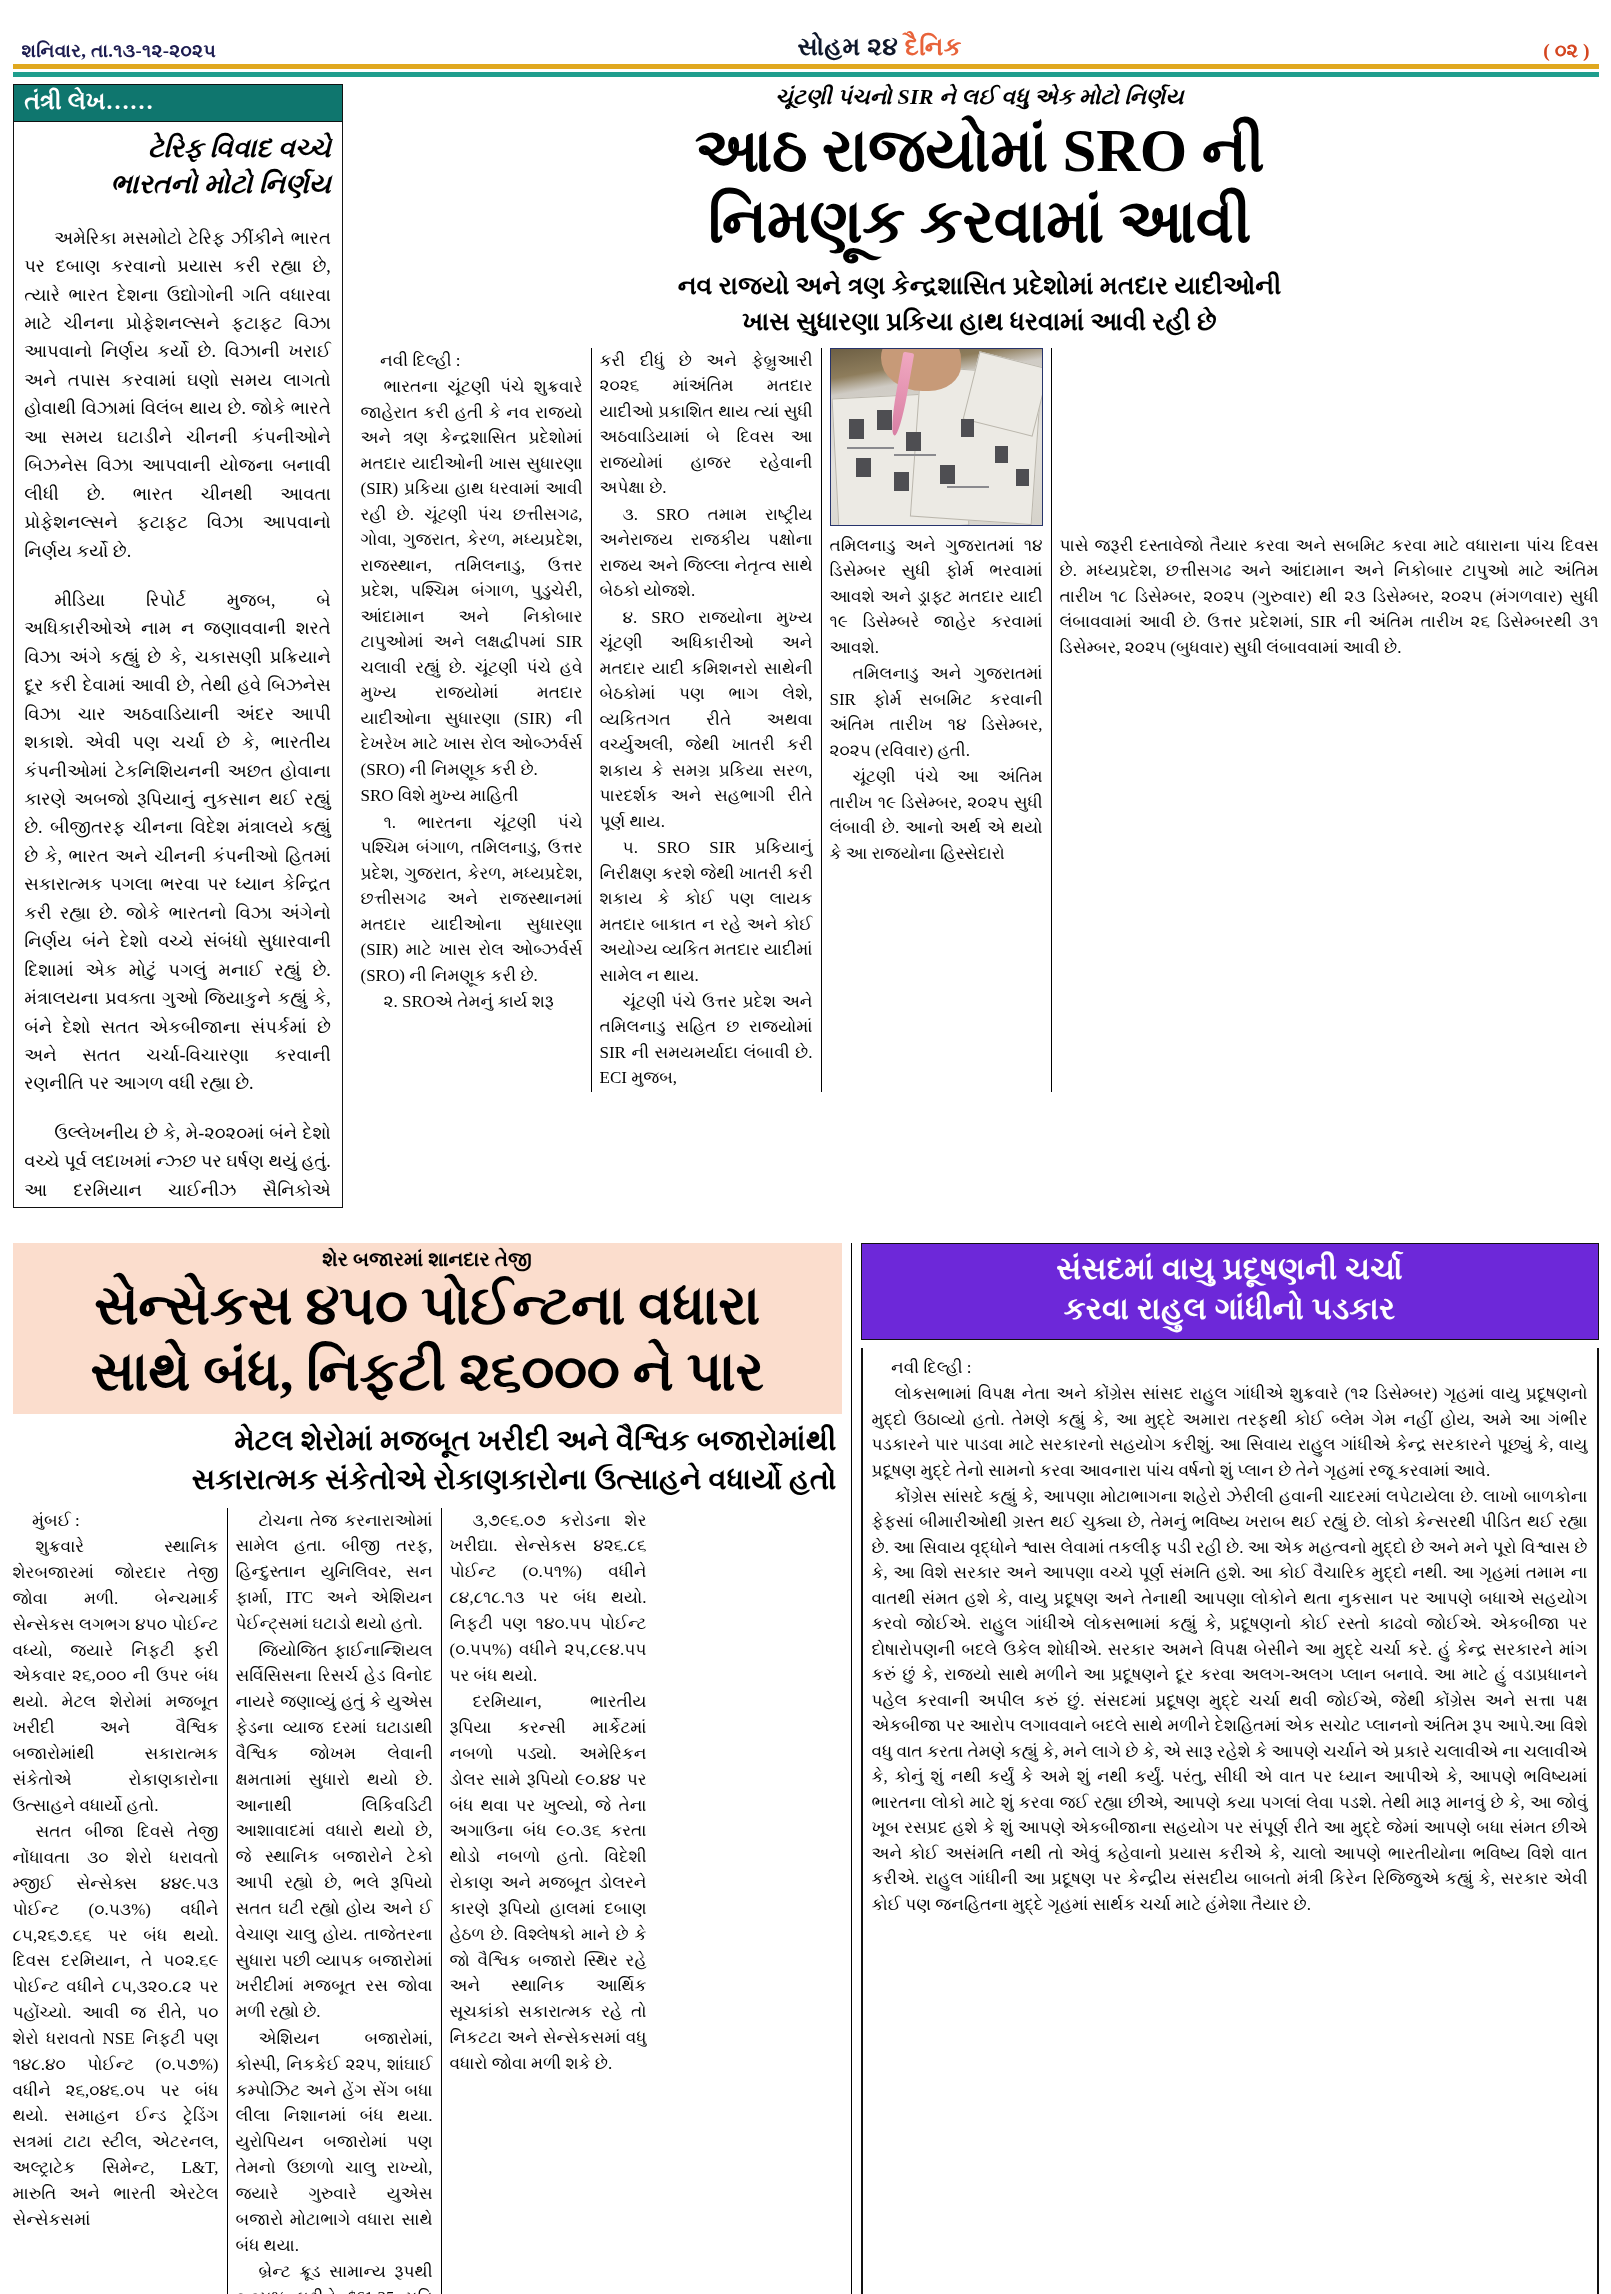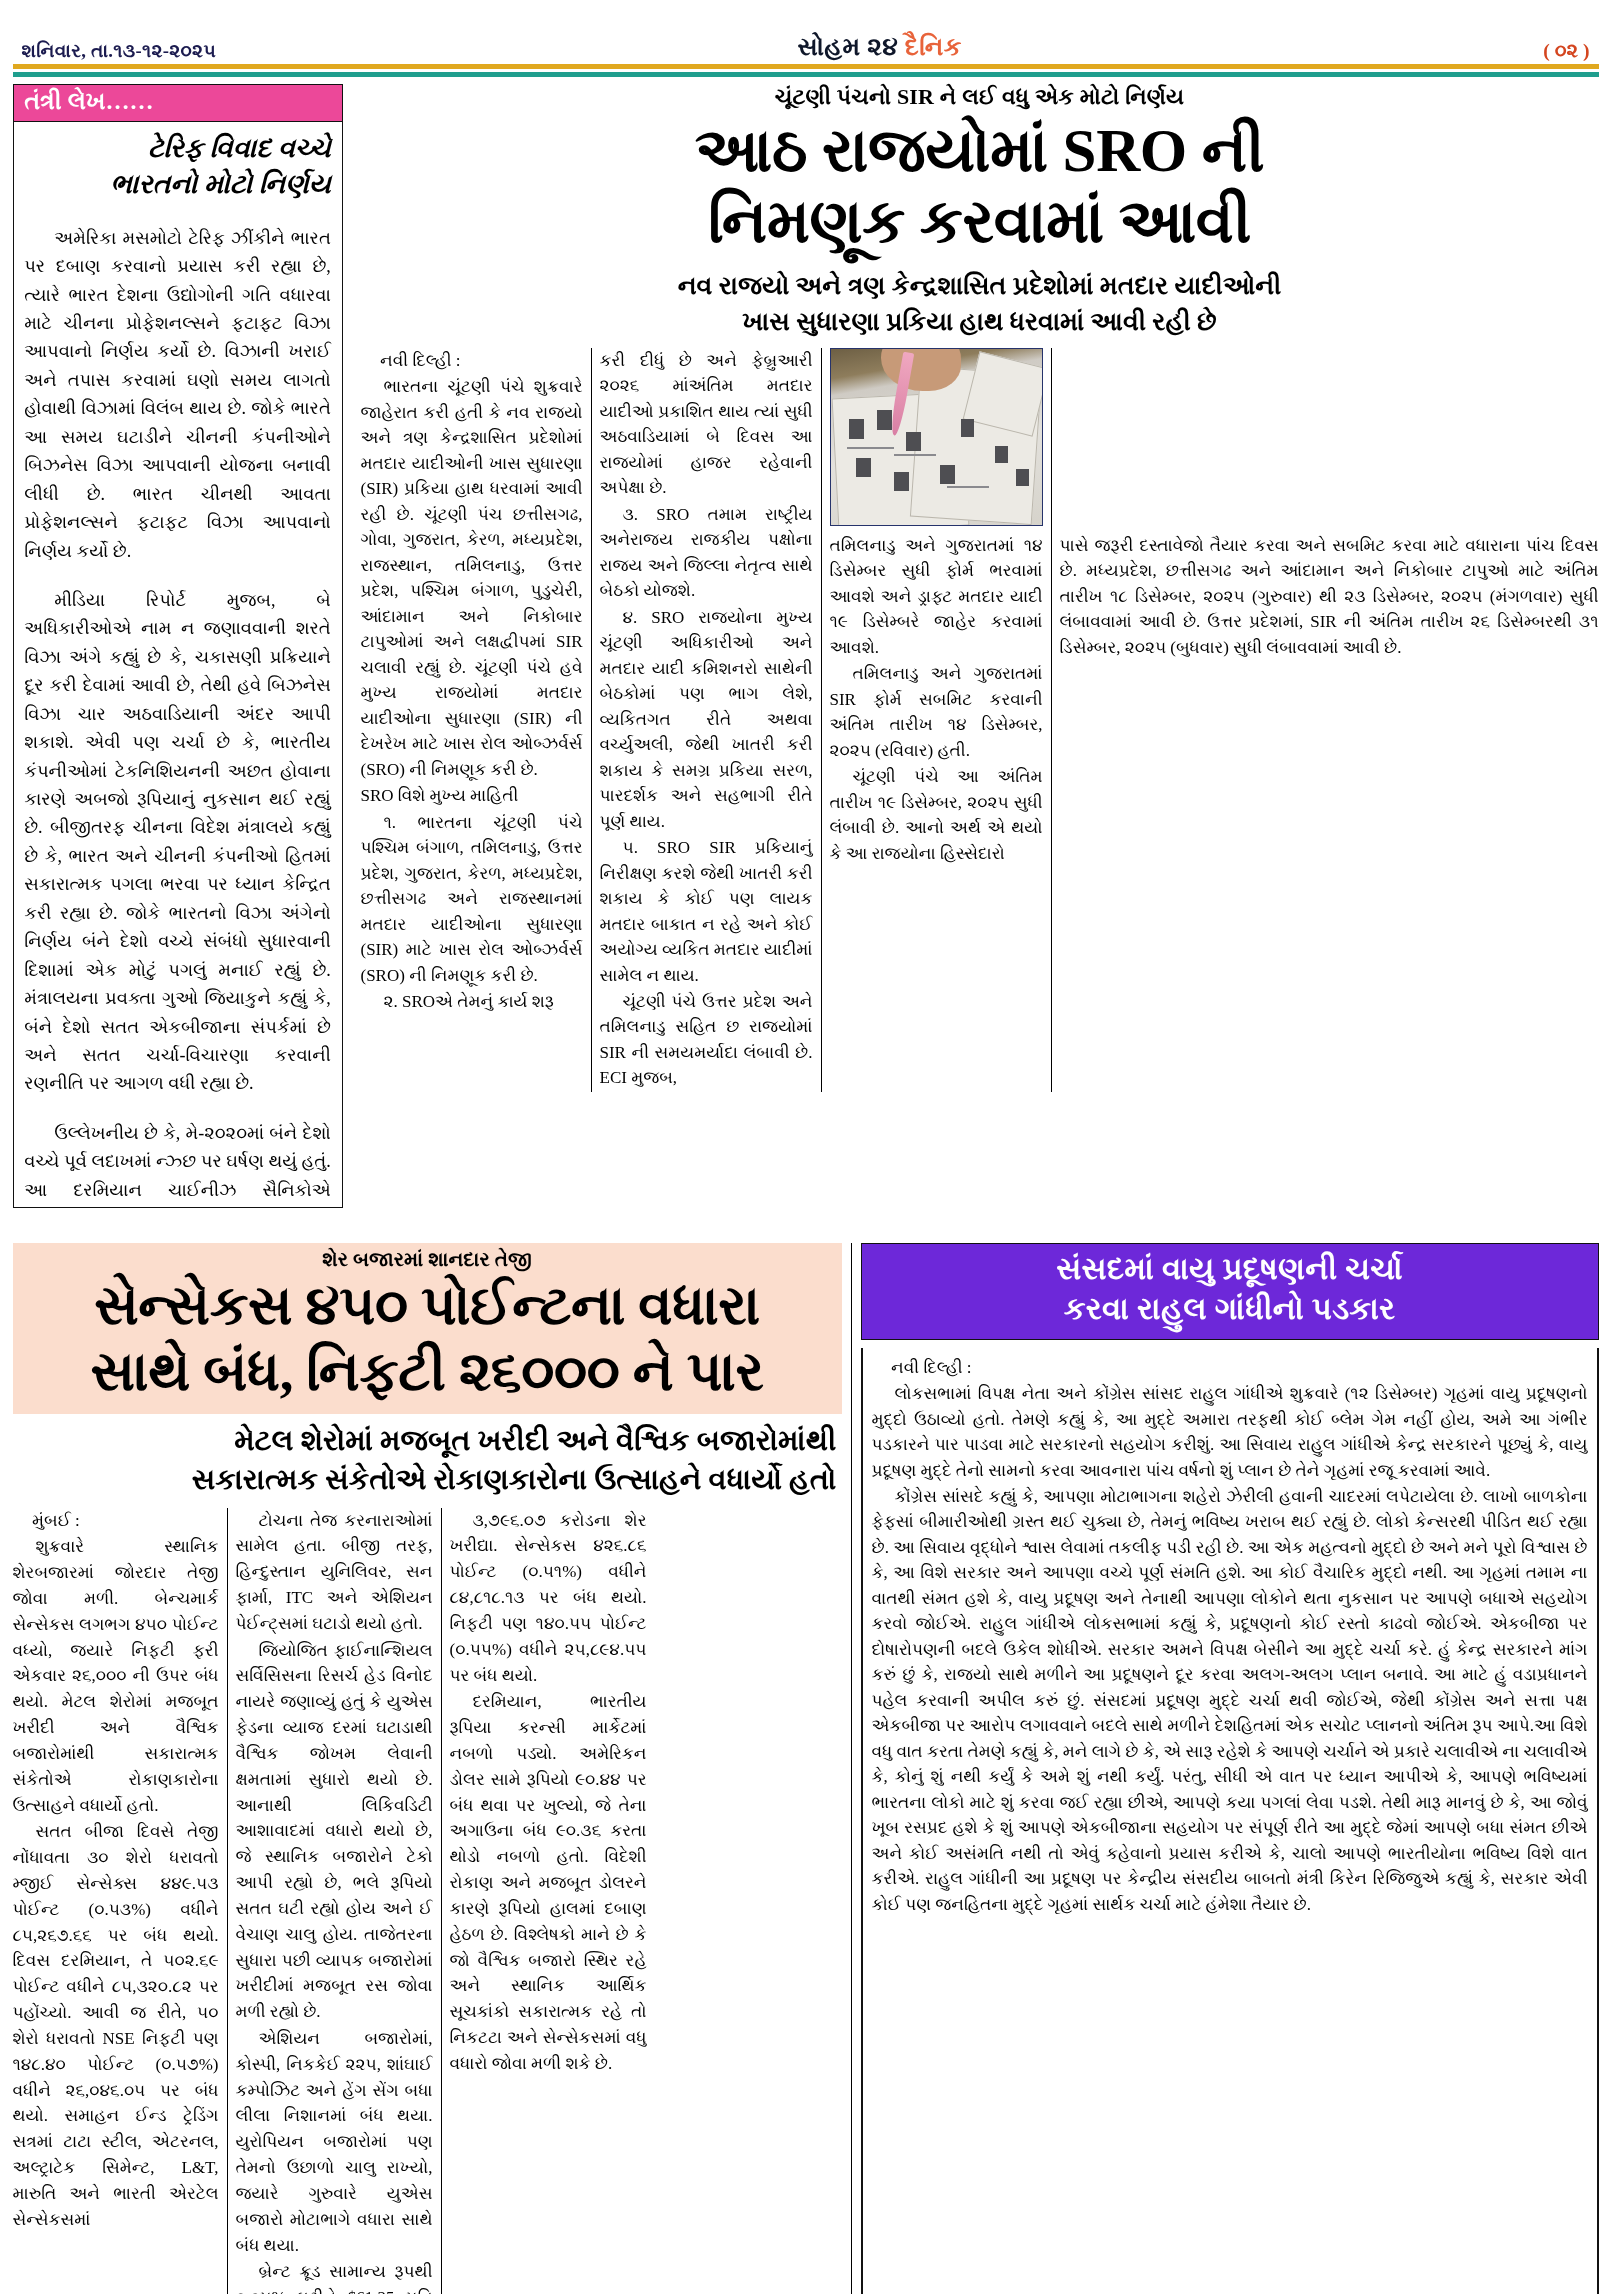--- a/index.html
+++ b/index.html
@@ -23,33 +23,33 @@
   .rule-gold { height: 4.5px; background: #e0a81f; }
   .rule-gap  { height: 3.6px; background: #ffffff; }
   .rule-teal { height: 4.5px; background: #1f9e8e; }
 
   
   .body-grid { display: flex; gap: 0; margin-top: 7.1px; height: 1150px; }
   .left-col { width: 339px; flex: 0 0 339px; padding-right: 9px; }
   .right-col { flex: 1 1 auto; padding-left: 9px; }
 
   
-  .ed-bar { background: #ec4899; border: 1.8px solid #111; color: #fff;
+  .ed-bar { background: #0f766e; border: 1.8px solid #111; color: #fff;
             font-size: 24px; font-weight: bold; padding: 3.6px 10.7px 6.2px 10.7px; }
   .ed-box { border: 1.8px solid #111; border-top: none; padding: 9px 10.7px 10.7px 10.7px;
             height: 1086px; overflow: hidden; }
   .ed-title { text-align: right; font-style: italic; font-weight: bold;
               font-size: 27px; line-height: 1.32; color: #000; margin-bottom: 8px; }
   .ed-text { font-size: 18px; line-height: 1.58; text-align: justify;
              text-justify: inter-word; }
   .ed-text p { text-indent: 30px; margin-bottom: 0.9px; margin-top: 21px; }
 
   
   .kicker { text-align: center; font-size: 22px; font-weight: bold; letter-spacing: 0.2px;
-            margin-bottom: 5.3px; }
+            margin-bottom: 5.3px; font-style: italic; }
   .lead-hl { text-align: center; font-size: 61px; font-weight: bold; line-height: 1.17;
              letter-spacing: -0.4px; }
   .lead-sub { text-align: center; font-size: 25.4px; font-weight: bold; line-height: 1.42;
               margin-top: 9px; }
 
   .art-grid { display: flex; margin-top: 9px; }
   .art-col { font-size: 17px; line-height: 1.5; text-align: justify; }
   .c1 { width: 230px; flex: 0 0 230px; padding-right: 8px; }
   .c2 { width: 230px; flex: 0 0 230px; padding: 0 8px; border-left: 1.3px solid #000; }
   .c3 { width: 230px; flex: 0 0 230px; padding: 0 8px; border-left: 1.3px solid #000; }

